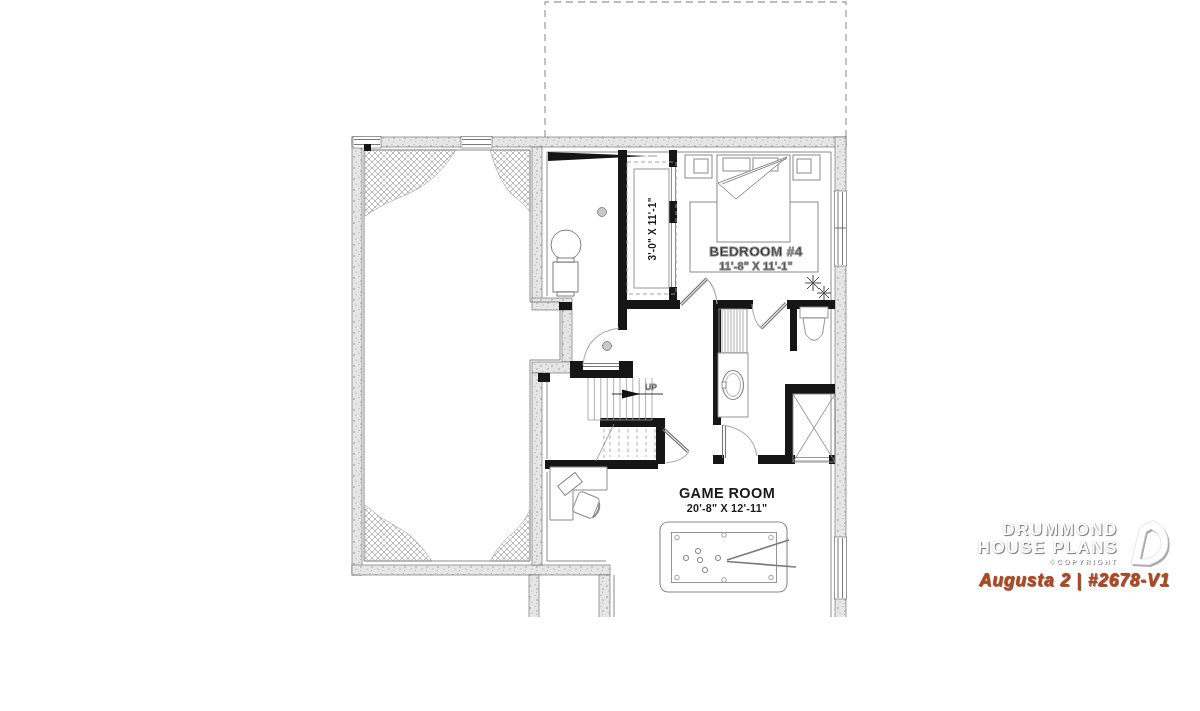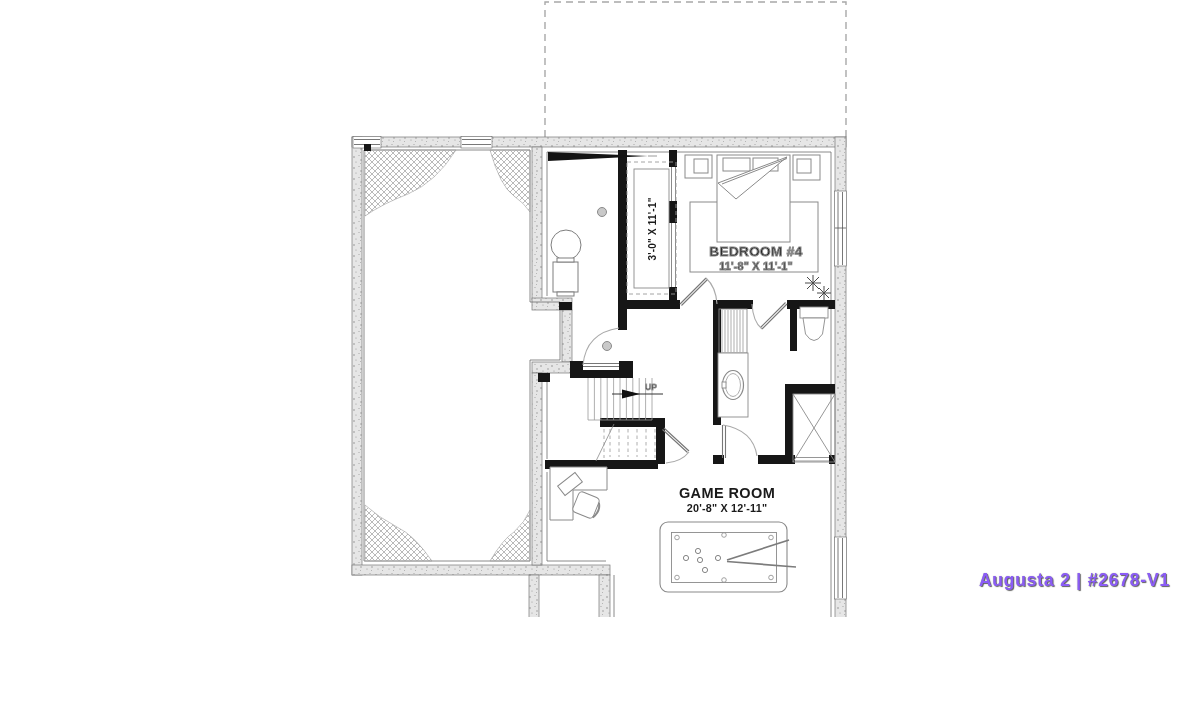--- a/index.html
+++ b/index.html
@@ -10,22 +10,22 @@
   .room-dims{font-size:10.8px;font-weight:bold;letter-spacing:.2px;}
   .closet-dims{font-size:10px;font-weight:bold;letter-spacing:.2px;}
   .up-label{font-size:8.5px;font-weight:bold;}
   .brand{position:absolute;right:30px;bottom:26px;text-align:right;color:#ffffff;}
   .brand-row{display:flex;align-items:flex-start;justify-content:flex-end;gap:6px;}
   .brand-text{text-align:right;padding-top:4px;}
   .brand-line{font-size:17px;font-weight:bold;letter-spacing:1.6px;line-height:1.06;
     color:#fff;text-shadow:1px 1.3px 1px rgba(95,95,95,.85),0 0 1px rgba(130,130,130,.7);}
   .brand-copy{font-size:7px;font-weight:bold;letter-spacing:2.2px;margin-top:1px;
     color:#fff;text-shadow:0.8px 1px 1px rgba(95,95,95,.85);}
-  .plan-title{font-size:17.5px;font-weight:bold;letter-spacing:.8px;margin-top:18px;
-    color:#8b5cf6;text-shadow:1px 1.3px 1px rgba(80,80,80,.9),0 0 1px rgba(120,120,120,.7);}
+  .plan-title{font-size:17.5px;font-weight:bold;letter-spacing:.8px;margin-top:1px;
+    color:#c2410c;text-shadow:1px 1.3px 1px rgba(80,80,80,.9),0 0 1px rgba(120,120,120,.7);font-style:italic;}
 </style>
 </head>
 <body>
 
 <div class="stage">
 <svg width="1200" height="711" viewBox="0 0 1200 711" xmlns="http://www.w3.org/2000/svg">
   <defs>
     <pattern id="speckle" width="11" height="11" patternUnits="userSpaceOnUse">
       <rect width="11" height="11" fill="#e6e6e6"></rect>
       <circle cx="2" cy="3" r="0.8" fill="#8f8f8f"></circle>
@@ -266,15 +266,28 @@
         <path d="M796,567 L727,561.5"></path>
       </g>
     </g>
     <text class="room-name" x="727" y="498" text-anchor="middle" style="font-size:14.5px">GAME ROOM</text>
     <text class="room-dims" x="727" y="512" text-anchor="middle">20'-8" X 12'-11"</text>
   </g>
 </svg>
 
 
 <div class="brand">
+  <div class="brand-row">
+    <div class="brand-text">
+      <div class="brand-line">DRUMMOND</div>
+      <div class="brand-line">HOUSE PLANS</div>
+      <div class="brand-copy">©COPYRIGHT</div>
+    </div>
+    <svg width="46" height="52" viewBox="0 0 46 52">
+      <path d="M7,47 L15,13 Q16,9 20,7.5 L29,3.5 Q44,10 44,26 Q44,42 25,48 Z
+               M16,42 L22,15 L27,12 Q37,17 37,27 Q37,37 23,42 Z" fill="#9a9a9a" opacity="0.85" transform="translate(1.6,2)" fill-rule="evenodd"></path>
+      <path d="M7,47 L15,13 Q16,9 20,7.5 L29,3.5 Q44,10 44,26 Q44,42 25,48 Z
+               M16,42 L22,15 L27,12 Q37,17 37,27 Q37,37 23,42 Z" fill="#ffffff" stroke="#cfcfcf" stroke-width="0.5" fill-rule="evenodd"></path>
+    </svg>
+  </div>
   <div class="plan-title">Augusta 2 | #2678-V1</div>
 </div>
 </div>
 
 </body></html>

